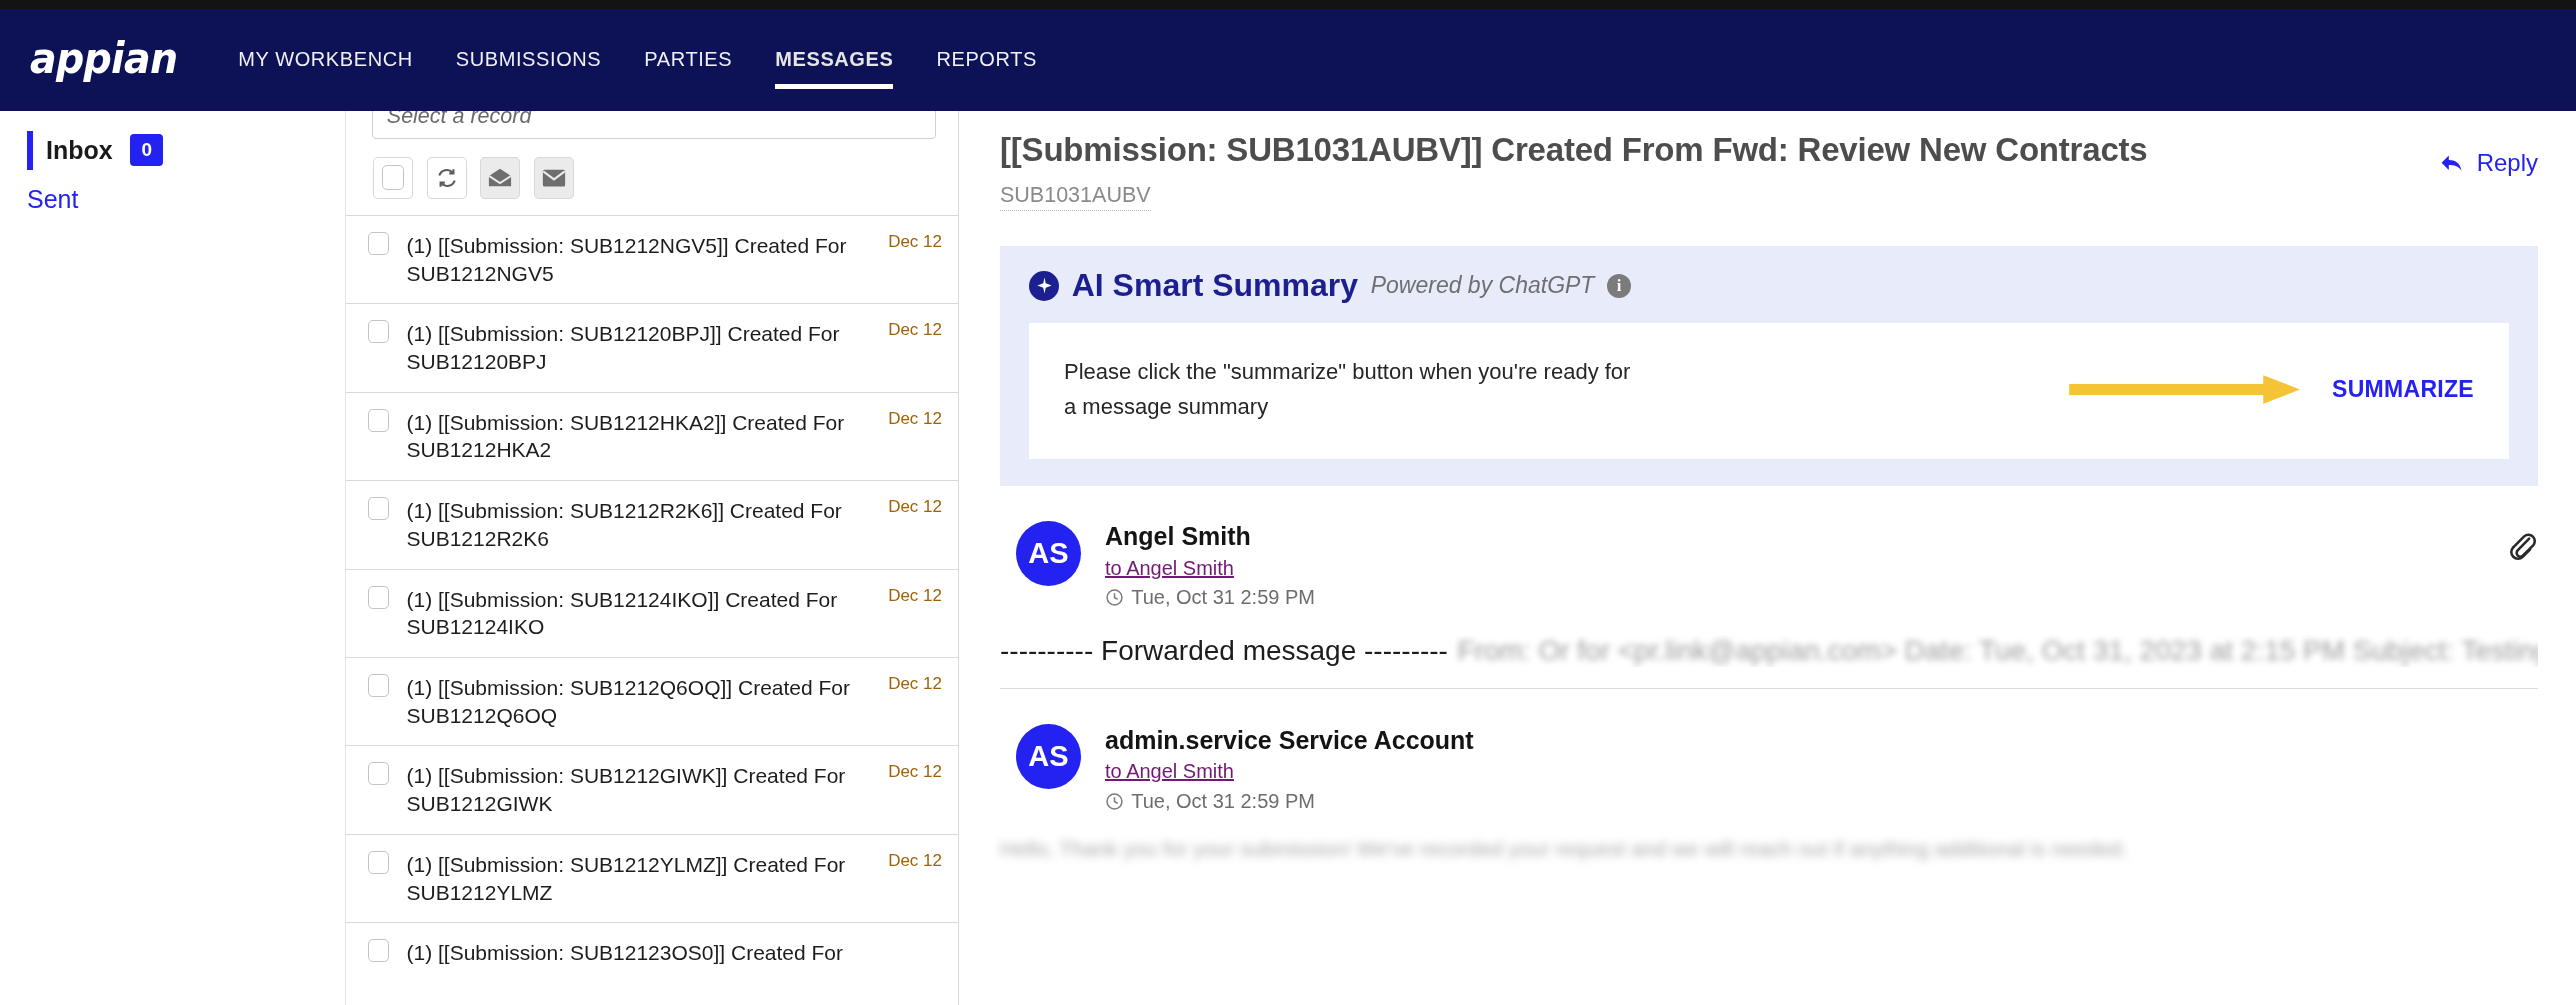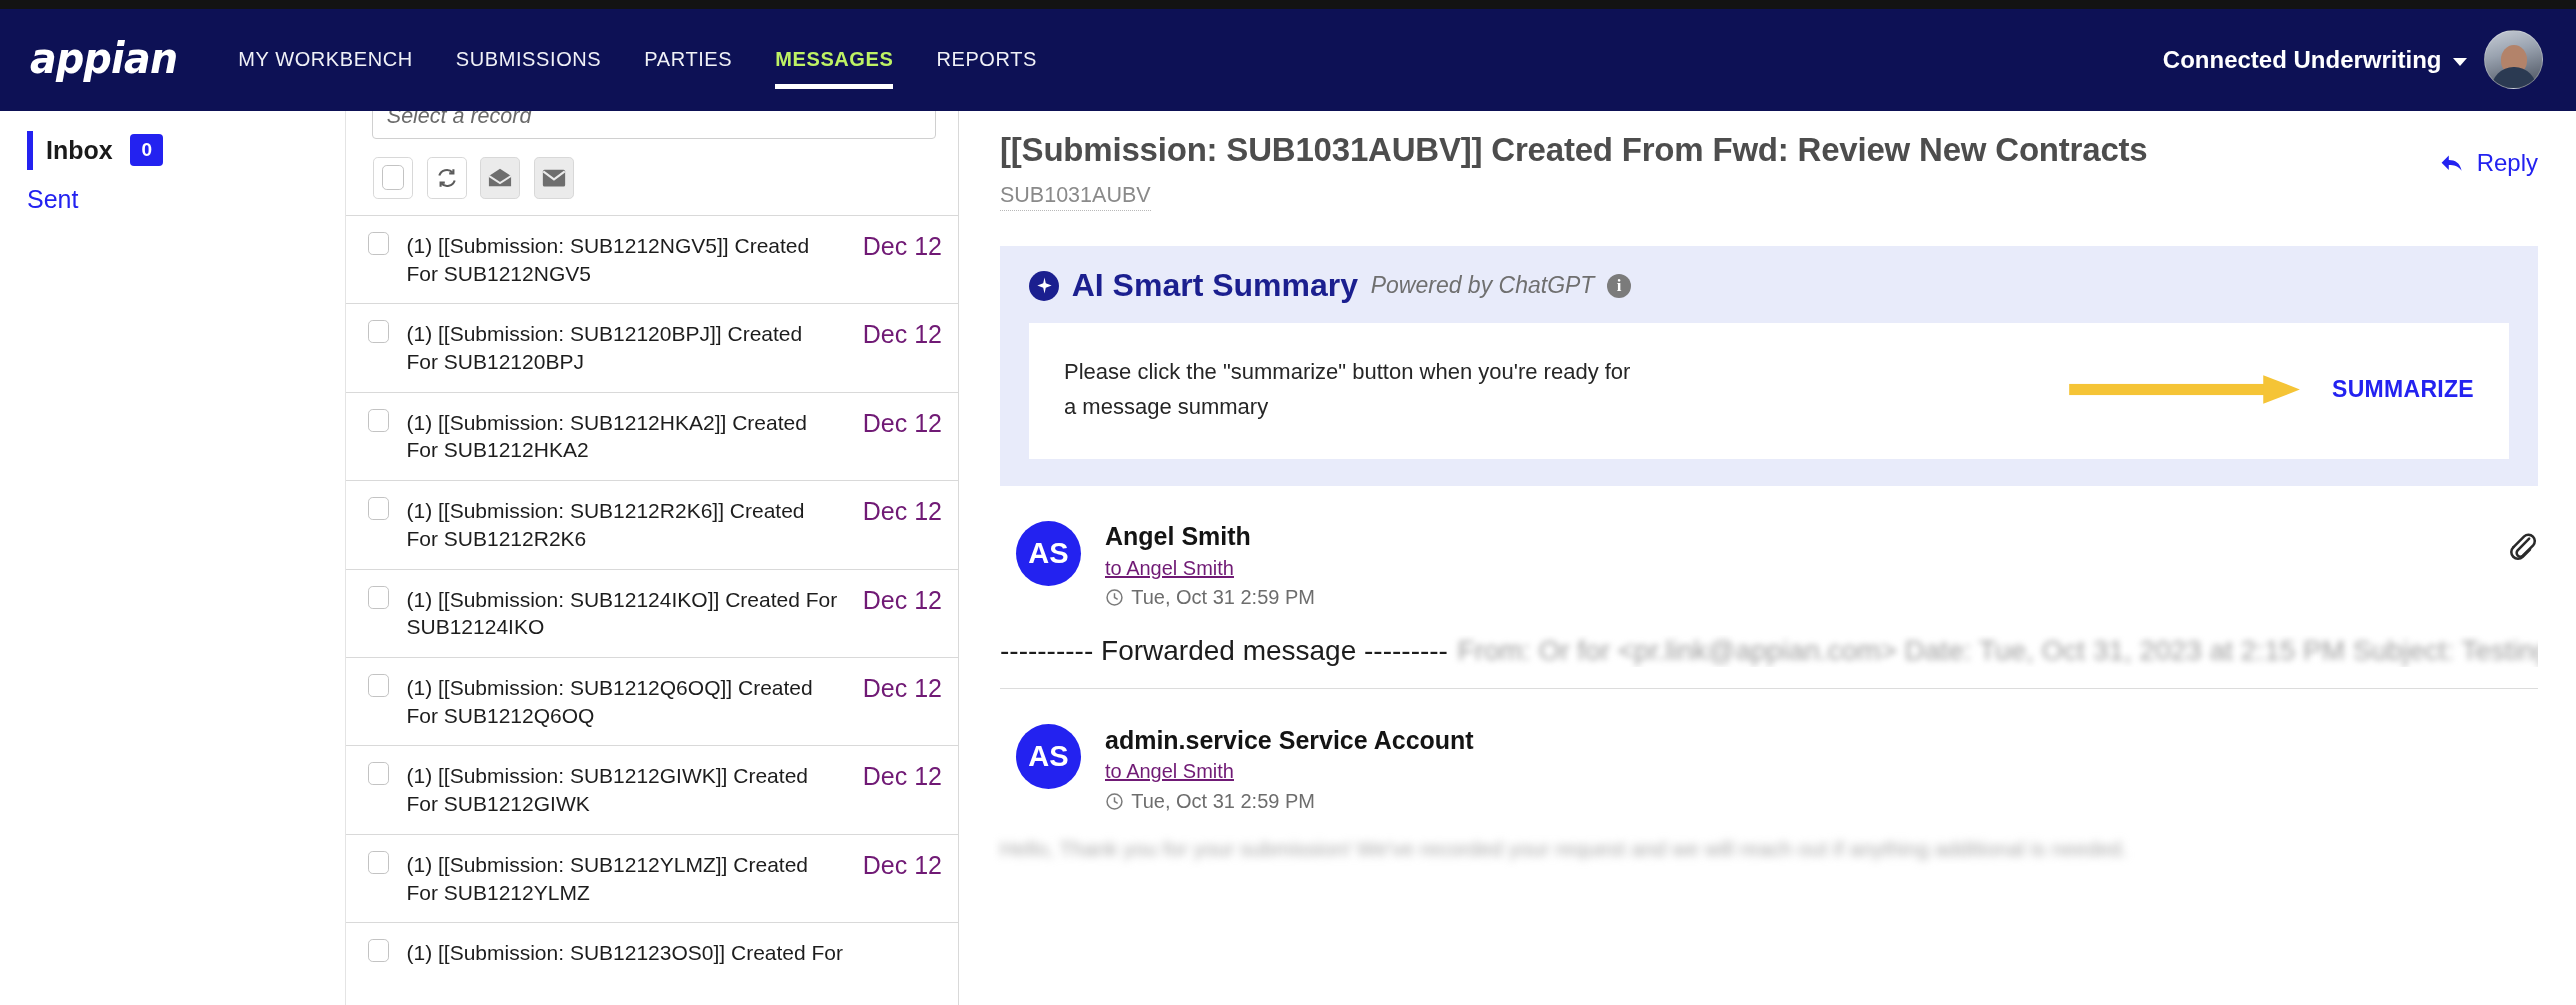--- a/index.html
+++ b/index.html
@@ -29,21 +29,21 @@
     transform: scaleX(0.92);
     transform-origin: left center;
   }
   .navlinks { display: flex; align-items: center; gap: 43px; height: 100%; }
   .navlink {
     color: #f0f1f7; font-size: 20px; letter-spacing: 0.6px;
     position: relative; height: 100%;
     display: flex; align-items: center;
     cursor: pointer; white-space: nowrap;
   }
-  .navlink.active { font-weight: 700; color: #bef264; }
+  .navlink.active { font-weight: 700; color: #e5e5e5; }
   .navlink.active::after {
     content: ""; position: absolute;
     left: 0; right: 0; bottom: 22px; height: 4.8px; background: #ffffff;
   }
   .nav-right {
     margin-left: auto; display: flex; align-items: center; gap: 17.5px;
   }
   .org-name {
     color: #ffffff; font-size: 24px; font-weight: 700;
     display: flex; align-items: center; gap: 11px; cursor: pointer;
@@ -142,21 +142,21 @@
   }
   .msg-chk {
     flex: 0 0 auto;
     width: 21px; height: 23px; border: 1.6px solid #c3c3c3; border-radius: 4.8px;
     background: #fff; cursor: pointer;
   }
   .msg-subject {
     flex: 1; font-size: 21px; color: #1d1d1d; line-height: 1.32;
     padding-right: 8px;
   }
-  .msg-date { flex: 0 0 auto; font-size: 25px; color: #701a75; }
+  .msg-date { flex: 0 0 auto; font-size: 17px; color: #a16207; }
 
   
   .content {
     flex: 1; padding: 21px 38px 0 41px;
     overflow: hidden; position: relative; background: #ffffff;
   }
   .content-head { display: flex; align-items: flex-start; }
   .content-head-left { flex: 1; }
   .content-title {
     font-size: 33px; font-weight: 700; color: #4d4d4d; line-height: 1.12;
@@ -251,27 +251,20 @@
 <div class="black-strip"></div>
 
 <div class="topnav">
   <div class="brand">appian</div>
   <div class="navlinks">
     <div class="navlink">MY WORKBENCH</div>
     <div class="navlink">SUBMISSIONS</div>
     <div class="navlink">PARTIES</div>
     <div class="navlink active">MESSAGES</div>
     <div class="navlink">REPORTS</div>
-  </div>
-  <div class="nav-right">
-    <div class="org-name">
-      <span>Connected Underwriting</span>
-      <span class="caret-down"></span>
-    </div>
-    <div class="avatar"></div>
   </div>
 </div>
 
 <div class="app-body">
 
   <div class="rail">
     <div class="rail-item active">
       <span class="rail-label">Inbox</span>
       <span class="rail-badge">0</span>
     </div>

